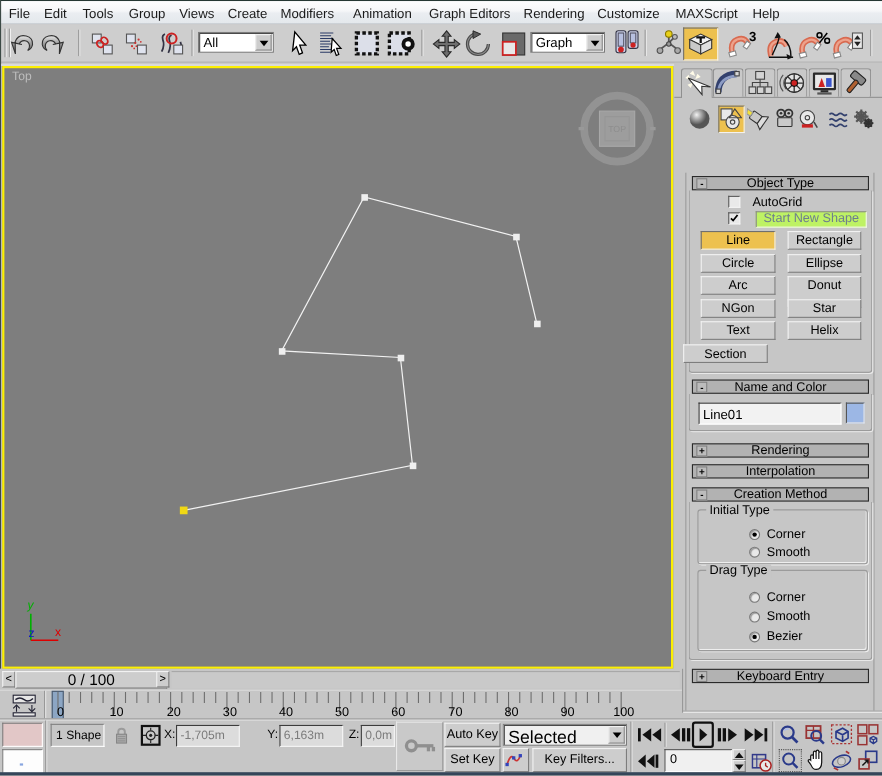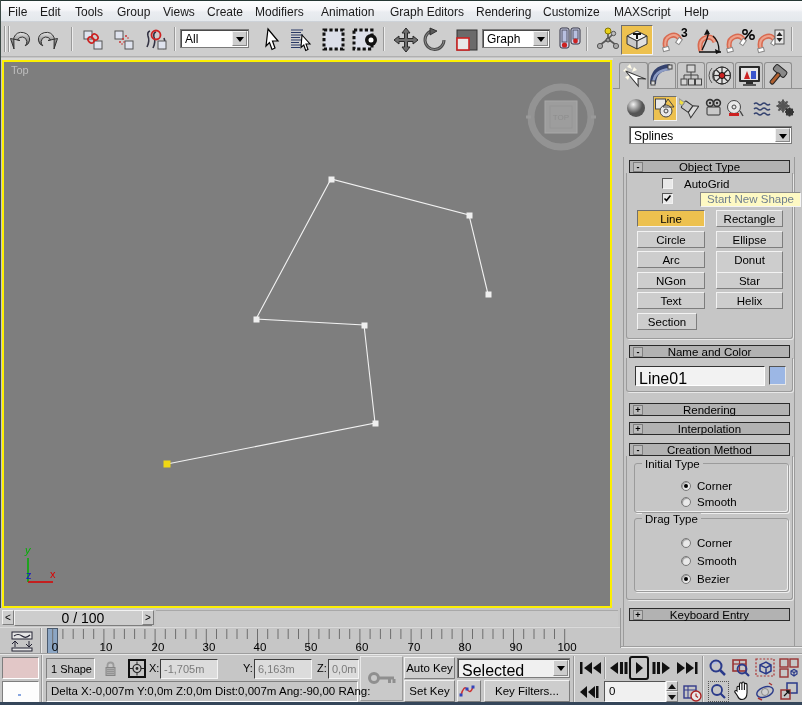--- a/index.html
+++ b/index.html
@@ -396,54 +396,50 @@
   <g fill="#555" stroke="#222" stroke-width="0.8">
    <circle cx="13.5" cy="14" r="3.5"></circle>
    <g stroke="#333" stroke-width="1.6">
           <line x1="13.5" y1="9.5" x2="13.5" y2="18.5"></line>
           <line x1="9" y1="14" x2="18" y2="14"></line>
           <line x1="10.3" y1="10.8" x2="16.7" y2="17.2"></line>
           <line x1="16.7" y1="10.8" x2="10.3" y2="17.2"></line>
         </g>
   </g>
  </svg>
- <div class="combo" style="left:16px;top:69px;width:163px;height:18px">
-      <span class="ctext" style="font-size:12px">Splines</span>
-      <span class="carrow"></span>
-    </div>
 
  <div class="abs" style="left:10px;top:100px;width:1px;height:489px;background:#9b9b9b"></div>
  <div class="abs" style="left:181px;top:100px;width:1px;height:489px;background:#9b9b9b"></div>
 
  <div class="rheader" style="top:103px"><span class="pm">-</span>Object Type</div>
  <div class="rbody" style="left:13px;top:116px;width:167px;height:166px"></div>
  <div class="cb" style="left:49px;top:121px"></div>
  <div class="lbl" style="left:71px;top:121px">AutoGrid</div>
  <div class="cb" style="left:49px;top:136px">
       <svg width="9" height="9" viewBox="0 0 9 9" style="position:absolute;left:0;top:0">
         <path d="M1.5 4.5 L3.5 6.5 L7.5 1.5" stroke="#000" stroke-width="1.6" fill="none"></path>
       </svg>
     </div>
- <div class="mxbtn" style="left:87px;top:135px;width:101px;height:15px;background:#fef9c3;border-color:#8a8a8a #f4f4f4 #f4f4f4 #8a8a8a;color:#6e7e8e;line-height:13px">Start New Shape</div>
+ <div class="mxbtn" style="left:74px;top:135px;width:101px;height:15px;background:#bef264;border-color:#8a8a8a #f4f4f4 #f4f4f4 #8a8a8a;color:#6e7e8e;line-height:13px">Start New Shape</div>
  <div class="mxbtn pressed" style="left:24px;top:153px;width:68px;height:17px;line-height:16px">Line</div>
  <div class="mxbtn" style="left:103px;top:153px;width:67px;height:17px;line-height:16px">Rectangle</div>
  <div class="mxbtn" style="left:24px;top:174px;width:68px;height:17px;line-height:16px">Circle</div>
  <div class="mxbtn" style="left:103px;top:174px;width:67px;height:17px;line-height:16px">Ellipse</div>
  <div class="mxbtn" style="left:24px;top:194px;width:68px;height:17px;line-height:16px">Arc</div>
  <div class="mxbtn" style="left:103px;top:194px;width:67px;height:29px;line-height:16px">Donut</div>
  <div class="mxbtn" style="left:24px;top:215px;width:68px;height:17px;line-height:16px">NGon</div>
  <div class="mxbtn" style="left:103px;top:215px;width:67px;height:17px;line-height:16px">Star</div>
  <div class="mxbtn" style="left:24px;top:235px;width:68px;height:17px;line-height:16px">Text</div>
  <div class="mxbtn" style="left:103px;top:235px;width:67px;height:17px;line-height:16px">Helix</div>
- <div class="mxbtn" style="left:24px;top:256px;width:60px;height:17px;line-height:16px">Section</div>
+ <div class="mxbtn" style="left:8px;top:256px;width:77px;height:17px;line-height:16px">Section</div>
 
  <div class="rheader" style="top:288px"><span class="pm">-</span>Name and Color</div>
  <div class="rbody" style="left:13px;top:301px;width:167px;height:34px"></div>
  <div class="abs" style="left:22px;top:309px;width:130px;height:20px;background:#f2f2f2;border:1px solid #fff;border-top-color:#333;border-left-color:#333">
-   <span style="position:absolute;left:3px;top:3px;font-size:16px;color:#000">Line01</span>
+   <span style="position:absolute;left:3px;top:3px;font-size:12px;color:#000">Line01</span>
     </div>
  <div class="abs" style="left:156px;top:309px;width:17px;height:19px;background:#9cb7e5;border:1px solid #e8e8e8;border-top-color:#555;border-left-color:#555"></div>
 
  <div class="rheader" style="top:346px"><span class="pm">+</span>Rendering</div>
  <div class="rheader" style="top:365px"><span class="pm">+</span>Interpolation</div>
 
  <div class="rheader" style="top:386px"><span class="pm">-</span>Creation Method</div>
  <div class="rbody" style="left:13px;top:399px;width:167px;height:144px"></div>
  <div class="fset" style="left:21px;top:406px;width:155px;height:50px">
       <span class="ftitle">Initial Type</span>
@@ -545,23 +541,20 @@
  <div class="abs" style="left:360px;top:2px;width:43px;height:45px;background:#c9c9c9;border:1px solid #9a9a9a;border-top-color:#e8e8e8;border-left-color:#e8e8e8">
   <svg width="41" height="43" viewBox="0 0 41 43" style="position:absolute;left:0;top:0">
    <g transform="translate(8,14)">
     <circle cx="5" cy="7" r="4.5" fill="none" stroke="#8f8f8f" stroke-width="3"></circle>
     <rect x="9" y="5.5" width="16" height="3" fill="#8f8f8f"></rect>
     <rect x="19" y="8" width="3" height="4" fill="#8f8f8f"></rect>
           <rect x="23.5" y="8" width="3" height="4" fill="#8f8f8f"></rect>
    </g>
   </svg>
  </div>
- <div class="sunken" style="left:46px;top:27px;width:312px;height:21px">
-      <span style="position:absolute;left:4px;top:3px;font-size:11.5px;color:#000;white-space:nowrap">Delta X:-0,007m  Y:0,0m  Z:0,0m  Dist:0,007m Ang:-90,00 RAng:</span>
-    </div>
  <div class="sbtn" style="left:404px;top:3px;width:51px;height:22px;line-height:21px">Auto Key</div>
  <div class="sbtn" style="left:404px;top:26px;width:51px;height:22px;line-height:21px">Set Key</div>
  <div class="combo" style="left:457px;top:4px;width:113px;height:20px;background:#f0f0f0">
       <span class="ctext" style="top:3px;font-size:16px">Selected</span>
       <span class="carrow"></span>
     </div>
  <div class="sbtn" style="left:457px;top:26px;width:24px;height:22px">
   <svg width="22" height="20" viewBox="0 0 22 20" style="position:absolute;left:0;top:0">
    <path d="M3 14 Q6 4 9 8 Q12 14 15 6" fill="none" stroke="#cc3333" stroke-width="1.5"></path>
    <g fill="#3344bb">

